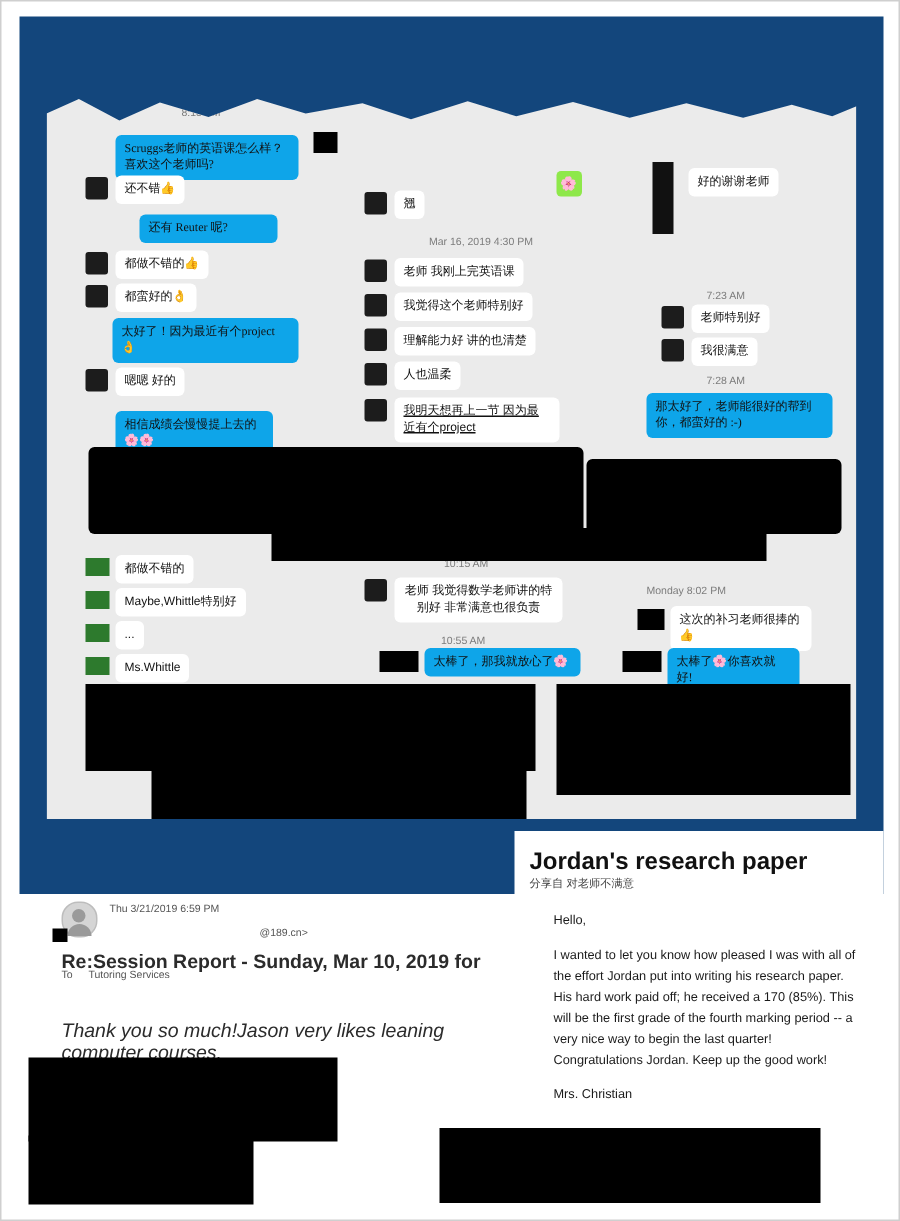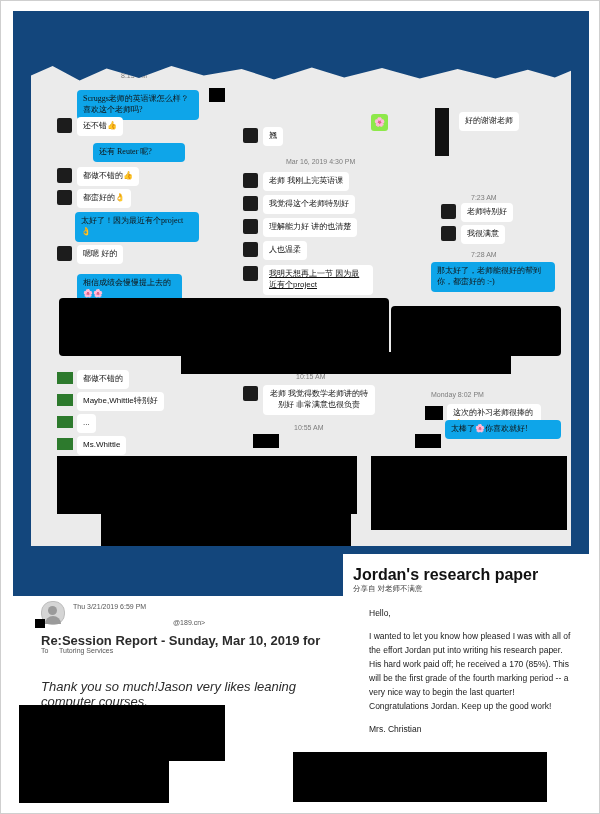--- a/index.html
+++ b/index.html
@@ -260,23 +260,24 @@
         <div class="greenblock" style="left:26px; top:372px; width:16px; height:12px;"></div>
         <div class="msg in" style="left:46px; top:370px;">Ms.Whittle</div>
 
         <div class="avatar" style="left:212px; top:320px;"></div>
         <div class="msg in" style="left:232px; top:319px; width:112px;text-align:center;">老师 我觉得数学老师讲的特别好 非常满意也很负责</div>
 
         <div class="redact" style="left:394px; top:340px; width:18px; height:14px;"></div>
         <div class="msg in" style="left:416px; top:338px; width:94px;">这次的补习老师很捧的👍</div>
 
         <div class="redact" style="left:222px; top:368px; width:26px; height:14px;"></div>
+        <div class="msg out" style="left:252px; top:366px; width:104px;">太棒了，那我就放心了🌸</div>
 
         <div class="redact" style="left:384px; top:368px; width:26px; height:14px;"></div>
-        <div class="msg out" style="left:414px; top:354px; width:116px;">太棒了🌸你喜欢就好!</div>
+        <div class="msg out" style="left:414px; top:366px; width:88px;">太棒了🌸你喜欢就好!</div>
 
         <div class="redact" style="left:26px; top:390px; width:300px; height:58px;"></div>
         <div class="redact" style="left:340px; top:390px; width:196px; height:74px;"></div>
         <div class="redact" style="left:70px; top:440px; width:250px; height:40px;"></div>
       </div>
     </div>
   </div>
 
   <div class="email-panel">
     <div class="email-avatar"></div>

